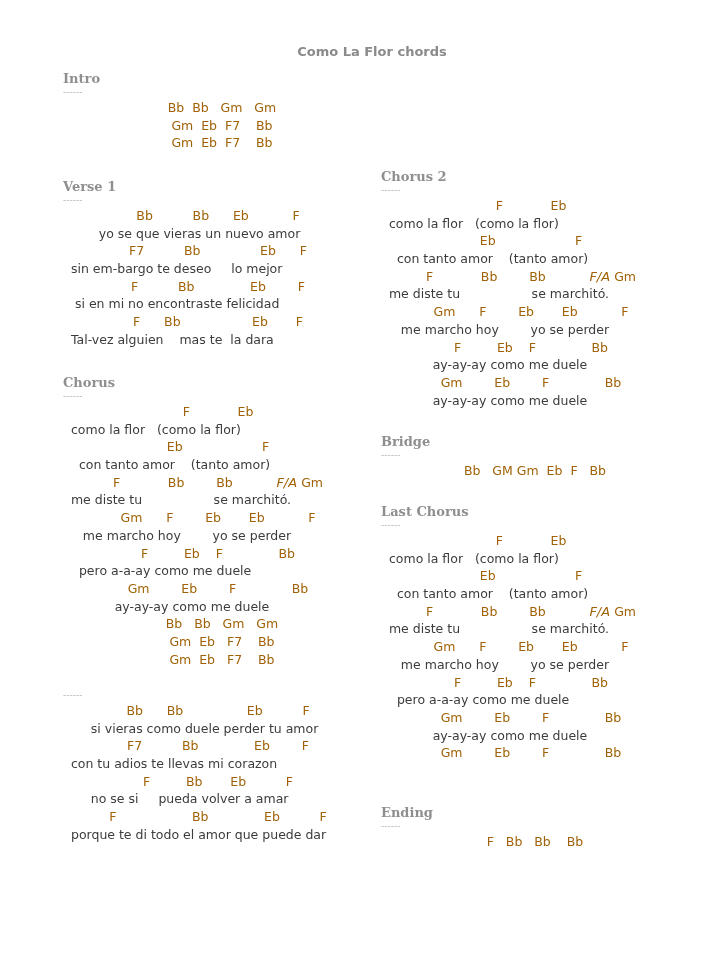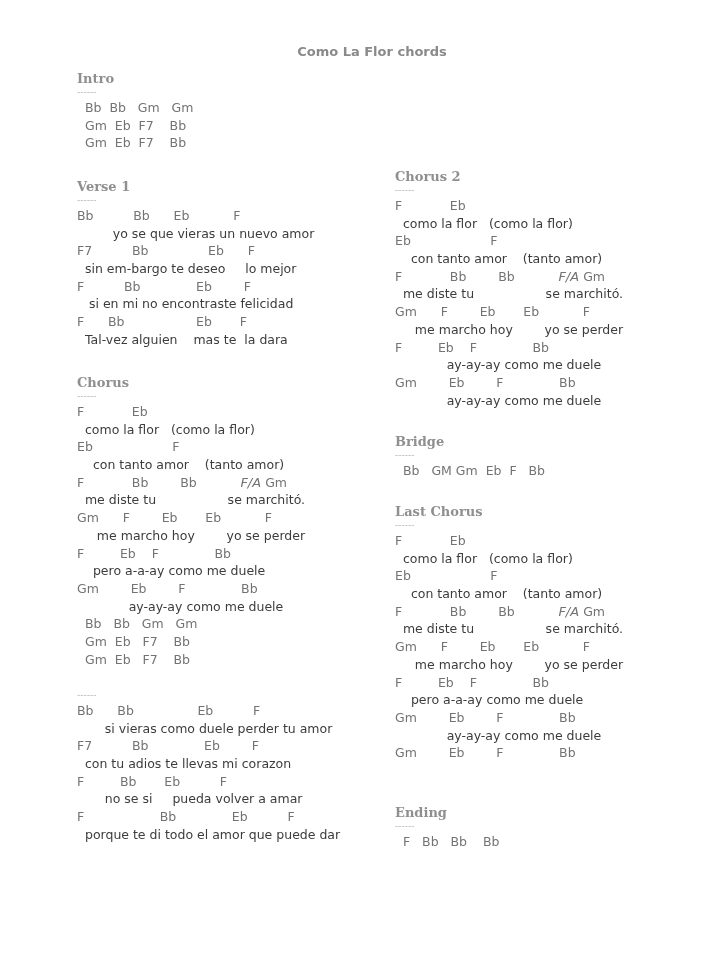--- a/index.html
+++ b/index.html
@@ -1,29 +1,29 @@
 <!DOCTYPE html>
 <html><head>
 <meta charset="utf-8">
 <style>
   html, body { margin: 0; padding: 0; background: #ffffff; }
   body { width: 720px; height: 960px; position: relative; overflow: hidden;
          font-family: "DejaVu Sans", sans-serif; }
   .title { position: absolute; left: 12px; width: 720px; top: 44px; text-align: center;
            font-size: 13px; font-weight: bold; color: #8a8a8a; margin-left: 0; padding-left: 0; }
   .title span { position: relative; left: 0px; }
-  .col { position: absolute; top: 70px; margin-left: 14px; }
+  .col { position: absolute; top: 70px; }
   .col-left { left: 63px; width: 310px; }
   .col-right { left: 381px; width: 300px; }
   .section { margin: 0; }
   .sec-title { font-family: "DejaVu Serif", serif; font-weight: bold; font-size: 13px;
                color: #8f8f8f; height: 18px; line-height: 18px; }
   .sec-rule { font-size: 9px; color: #b4b4b4; height: 11px; line-height: 9px; letter-spacing: 0px; }
   .ln { white-space: pre; font-size: 12.5px; height: 17.7px; line-height: 17.7px; }
-  .chord { color: #737373; }
+  .chord { color: #a16207; text-align: center; }
   .lyric { color: #3c3c3c; }
   .small { font-size: 13px; font-style: italic; }
 </style>
 </head>
 <body>
 
 <div class="title"><span>Como La Flor chords</span></div>
 
 <div class="col col-left">
   <div class="section" style="height:108px">

